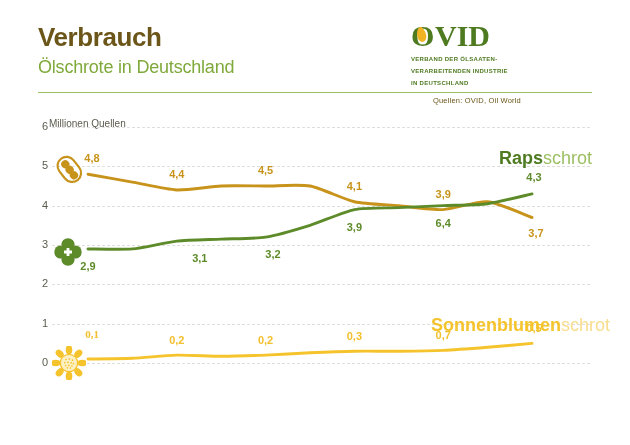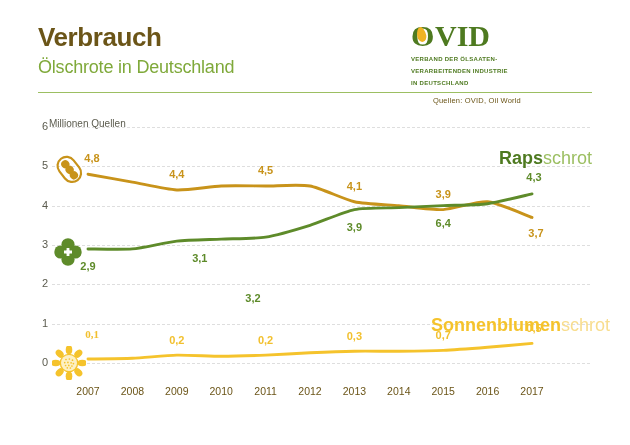--- a/index.html
+++ b/index.html
@@ -272,21 +272,21 @@
 
     <div id="labels-layer">
         <div class="dlabel soja" style="left: 92px; top: 48.2px;">4,8</div>
         <div class="dlabel soja" style="left: 176.8px; top: 63.9333px;">4,4</div>
         <div class="dlabel soja" style="left: 265.6px; top: 60px;">4,5</div>
         <div class="dlabel soja" style="left: 354.4px; top: 75.7333px;">4,1</div>
         <div class="dlabel soja" style="left: 443.2px; top: 83.6px;">3,9</div>
         <div class="dlabel soja" style="left: 536px; top: 123.467px;">3,7</div>
         <div class="dlabel raps" style="left: 88px; top: 155.933px;">2,9</div>
         <div class="dlabel raps" style="left: 176.8px; top: 148.067px; margin-left: 23px;">3,1</div>
-        <div class="dlabel raps" style="left: 253px; top: 144.133px; margin-top: 44px;">3,2</div>
+        <div class="dlabel raps" style="left: 273px; top: 144.133px;">3,2</div>
         <div class="dlabel raps" style="left: 354.4px; top: 116.6px;">3,9</div>
         <div class="dlabel raps" style="left: 443.2px; top: 112.667px;">6,4</div>
         <div class="dlabel raps" style="left: 534px; top: 66.8667px;">4,3</div>
         <div class="dlabel sonne" style="left: 92px; top: 224px; font-family: Liberation Serif, serif;">0,1</div>
         <div class="dlabel sonne" style="left: 176.8px; top: 230.133px;">0,2</div>
         <div class="dlabel sonne" style="left: 265.6px; top: 230.133px;">0,2</div>
         <div class="dlabel sonne" style="left: 354.4px; top: 226.2px;">0,3</div>
         <div class="dlabel sonne" style="left: 443.2px; top: 225.413px;">0,7</div>
         <div class="dlabel sonne" style="left: 534px; top: 218.333px;">0,5</div>
       </div>
@@ -346,27 +346,14 @@
             <circle cx="13.6" cy="19.5" r="0.85"></circle>
           <circle cx="16.8" cy="19.4" r="0.85"></circle>
             <circle cx="19.9" cy="20" r="0.85"></circle>
           <circle cx="15.3" cy="21.8" r="0.85"></circle>
             <circle cx="18.4" cy="22" r="0.85"></circle>
         </g>
       </svg>
     </div>
   </div>
 
-  <div class="axis-x" id="x-axis">
-      <div class="xtick" style="left: 88px;">2007</div>
-      <div class="xtick" style="left: 132.4px;">2008</div>
-      <div class="xtick" style="left: 176.8px;">2009</div>
-      <div class="xtick" style="left: 221.2px;">2010</div>
-      <div class="xtick" style="left: 265.6px;">2011</div>
-      <div class="xtick" style="left: 310px;">2012</div>
-      <div class="xtick" style="left: 354.4px;">2013</div>
-      <div class="xtick" style="left: 398.8px;">2014</div>
-      <div class="xtick" style="left: 443.2px;">2015</div>
-      <div class="xtick" style="left: 487.6px;">2016</div>
-      <div class="xtick" style="left: 532px;">2017</div>
-    </div>
 
 </div>
 
 </body></html>

